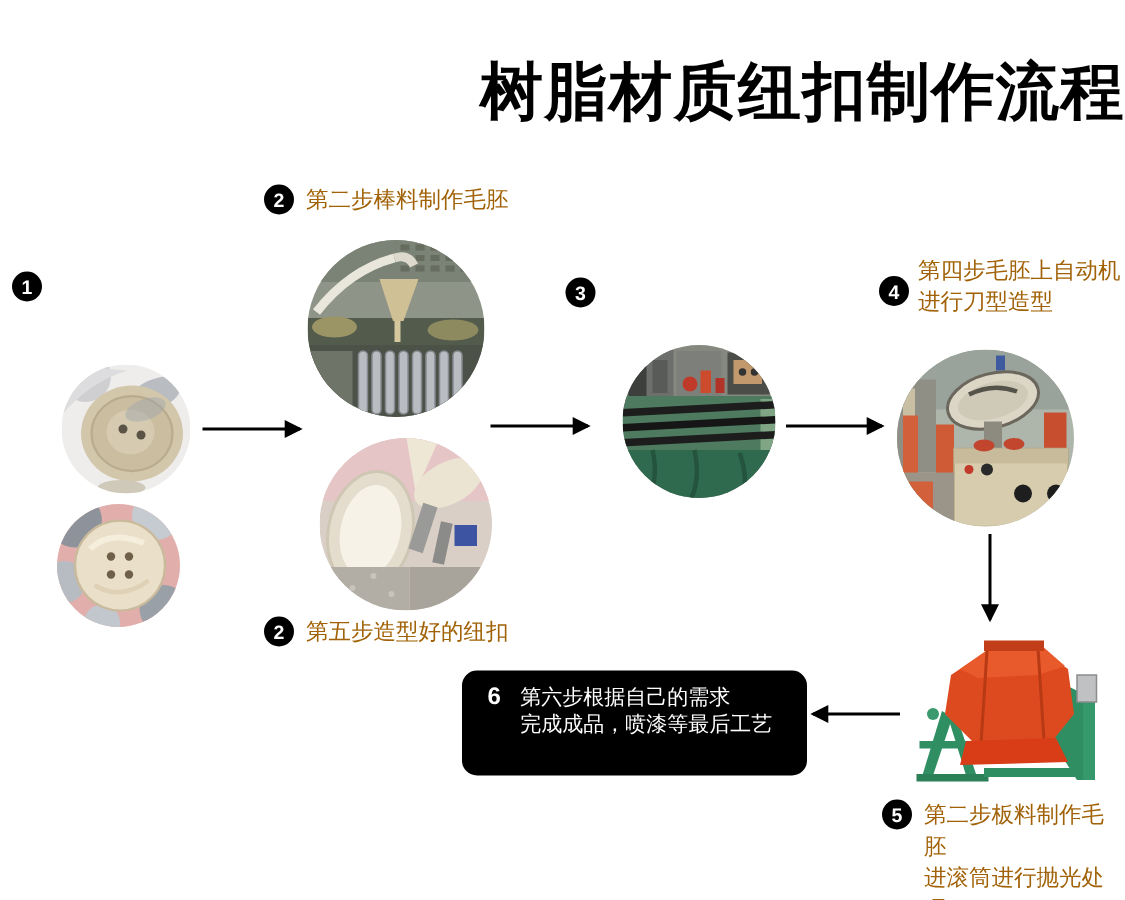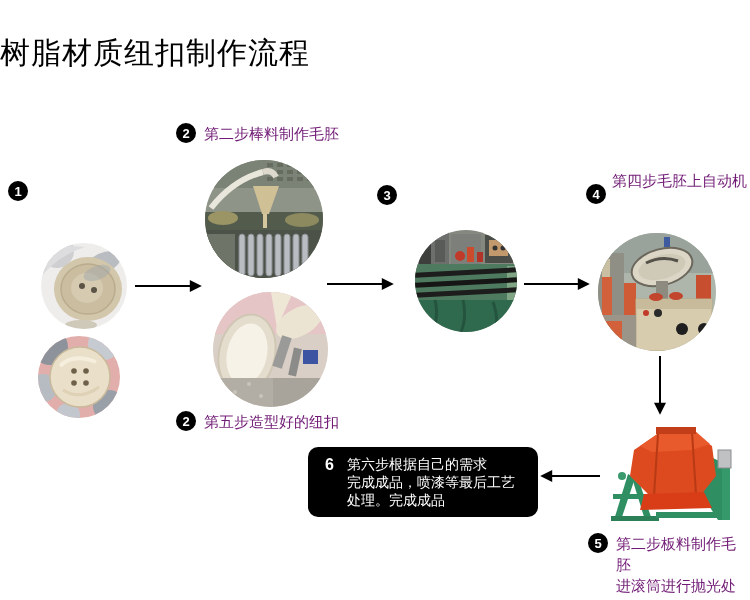--- a/index.html
+++ b/index.html
@@ -1,23 +1,23 @@
 <!DOCTYPE html>
 <html><head>
 <meta charset="utf-8">
 <style>
   *{margin:0;padding:0;box-sizing:border-box}
   html,body{background:#fff}
   #canvas{position:relative;width:750px;height:600px;background:#ffffff;overflow:hidden;
           font-family:"Liberation Sans",sans-serif;color:#000}
-  .title{position:absolute;left:0;top:33px;width:100%;text-align:left;
-         font-size:30px;font-weight:normal;letter-spacing:1px}
+  .title{position:absolute;left:0;top:33px;width:100%;text-align:right;
+         font-size:42px;font-weight:bold;letter-spacing:1px}
   .badge{position:absolute;width:20px;height:20px;border-radius:50%;background:#000;color:#fff;
          font-size:13px;font-weight:bold;display:flex;align-items:center;justify-content:center}
-  .lbl{position:absolute;font-size:15px;line-height:21px;color:#701a75;
+  .lbl{position:absolute;font-size:15px;line-height:21px;color:#a16207;
        font-family:"Liberation Serif",serif}
   .photo{position:absolute;border-radius:50%;overflow:hidden}
   .photo.rect{border-radius:0}
   .photo svg{display:block}
   .overlay{position:absolute;left:0;top:0;pointer-events:none}
   .box6{position:absolute;left:308px;top:447px;width:230px;height:70px;background:#000;
         border-radius:10px;color:#fff;display:flex;padding:8px 8px 8px 17px}
   .box6 .num{font-size:16px;font-weight:bold;margin-right:13px;padding-top:1px}
   .box6 .txt{font-size:14px;font-weight:normal;line-height:18px;white-space:nowrap}
 </style>
@@ -211,20 +211,21 @@
         <path d="M78,72 Q84,88 80,102" stroke="#24543e" stroke-width="3" fill="none"></path>
       </g>
     </svg>
   </div>
 
   <div class="badge" style="left:586px;top:184px">
       <span>4</span>
     </div>
   <div class="lbl" style="left:612px;top:171px">
     <div>第四步毛胚上自动机</div>
+    <div>进行刀型造型</div>
   </div>
 
   <div class="photo" style="left:598px;top:233px;width:118px;height:118px">
     <svg viewBox="0 0 118 118" width="118" height="118">
       <rect width="118" height="118" fill="#aeb6ab"></rect>
       <rect width="118" height="40" fill="#9aa39b"></rect>
       <g>
         <rect y="20" width="26" height="62" fill="#8f8f85"></rect>
         <rect x="4" y="26" width="8" height="20" fill="#c9c0a4"></rect>
         <rect x="66" y="4" width="6" height="10" fill="#3f5ba0"></rect>
@@ -251,21 +252,20 @@
       <rect y="82" width="38" height="36" fill="#9b9488"></rect>
       <rect x="8" y="88" width="16" height="26" fill="#d2603a"></rect>
     </svg>
   </div>
 
   <div class="box6">
     <span class="num">6</span>
     <div class="txt">
       <div>第六步根据自己的需求</div>
       <div>完成成品，喷漆等最后工艺</div>
-      <div>处理。完成成品</div>
     </div>
   </div>
 
   <div class="photo rect" style="left:600px;top:424px;width:140px;height:106px">
     <svg viewBox="0 0 140 106" width="140" height="106">
       <rect width="140" height="106" fill="#ffffff"></rect>
       <g>
         <path d="M28,50 L14,96 L21,96 L35,54 Z" fill="#2f8f63"></path>
         <path d="M38,54 L52,96 L45,96 L32,54 Z" fill="#2f8f63"></path>
         <rect x="13" y="70" width="44" height="5" fill="#2f8f63"></rect>

